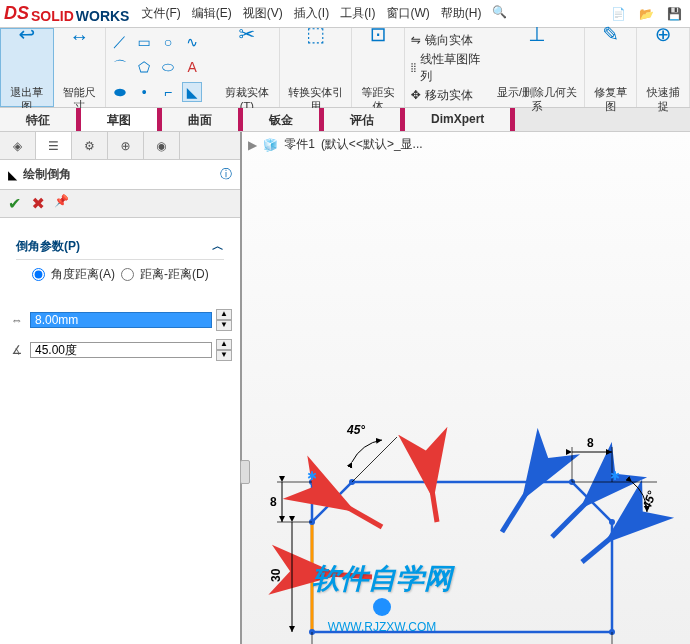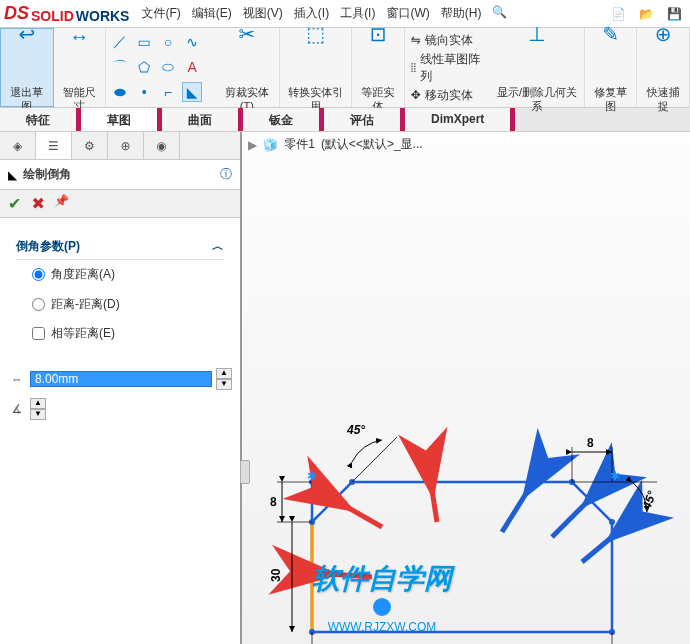--- a/index.html
+++ b/index.html
@@ -42,21 +42,21 @@
 .pp-title { font-weight: bold; color: #404040; }
 .pp-help { margin-left: auto; color: #0066b3; cursor: pointer; }
 
 .pp-confirm { display: flex; gap: 10px; padding: 4px 8px; background: #f0f0f0; border-top: 1px solid #ccc; border-bottom: 1px solid #ccc; }
 .pp-ok { color: #2a8c2a; font-size: 16px; cursor: pointer; }
 .pp-cancel { color: #c62828; font-size: 16px; cursor: pointer; }
 .pp-pin { color: #888; cursor: pointer; }
 
 .pp-section { padding: 16px; }
 .pp-section-title { display: flex; justify-content: space-between; color: #00457a; font-weight: bold; padding: 4px 0; border-bottom: 1px solid #ddd; cursor: pointer; }
-.pp-radio-group { padding: 6px 0 6px 16px; display: flex; flex-direction: column; gap: 13px; }
+.pp-radio-group { padding: 6px 0 6px 16px; display: flex; flex-direction: row; gap: 6px; }
 .pp-radio-group label, .pp-check-group label { display: flex; align-items: center; gap: 6px; color: #333; cursor: pointer; }
 .pp-check-group { padding: 6px 0 6px 16px; }
 
 .pp-input-row { display: flex; align-items: center; gap: 4px; padding: 4px 8px; }
 .pp-input-icon { width: 18px; text-align: center; color: #555; }
 .pp-input { flex: 1; height: 16px; border: 1px solid #999; padding: 0 4px; }
 .pp-input.highlighted { background: #3399ff; color: #fff; border: 1px solid #2277cc; }
 .pp-spinner { display: flex; flex-direction: column; width: 16px; }
 .pp-spinner-btn { height: 11px; background: #eee; border: 1px solid #aaa; font-size: 8px; text-align: center; line-height: 8px; cursor: pointer; }
 
@@ -208,39 +208,34 @@
       <div class="pp-radio-group">
         <label>
             <input type="radio" name="ct" checked="" style="">
             <span>角度距离(A)</span>
           </label>
         <label>
             <input type="radio" name="ct" style="">
             <span>距离-距离(D)</span>
           </label>
       </div>
-      <div class="pp-check-group">
-        <label>
-            <input type="checkbox" style="">
-            <span>相等距离(E)</span>
-          </label>
-      </div>
     </div>
 
     <div class="pp-input-row">
       <span class="pp-input-icon">⇔</span>
       <input class="pp-input highlighted" value="8.00mm" style="">
       <div class="pp-spinner">
         <div class="pp-spinner-btn">▲</div>
         <div class="pp-spinner-btn">▼</div>
       </div>
     </div>
 
     <div class="pp-input-row">
       <span class="pp-input-icon">∡</span>
+      <input class="pp-input" value="45.00度" style="">
       <div class="pp-spinner">
         <div class="pp-spinner-btn">▲</div>
         <div class="pp-spinner-btn">▼</div>
       </div>
     </div>
   </div>
 
   <div class="canvas-area">
     <div class="breadcrumb">
       <span class="breadcrumb-arrow">▶</span>

